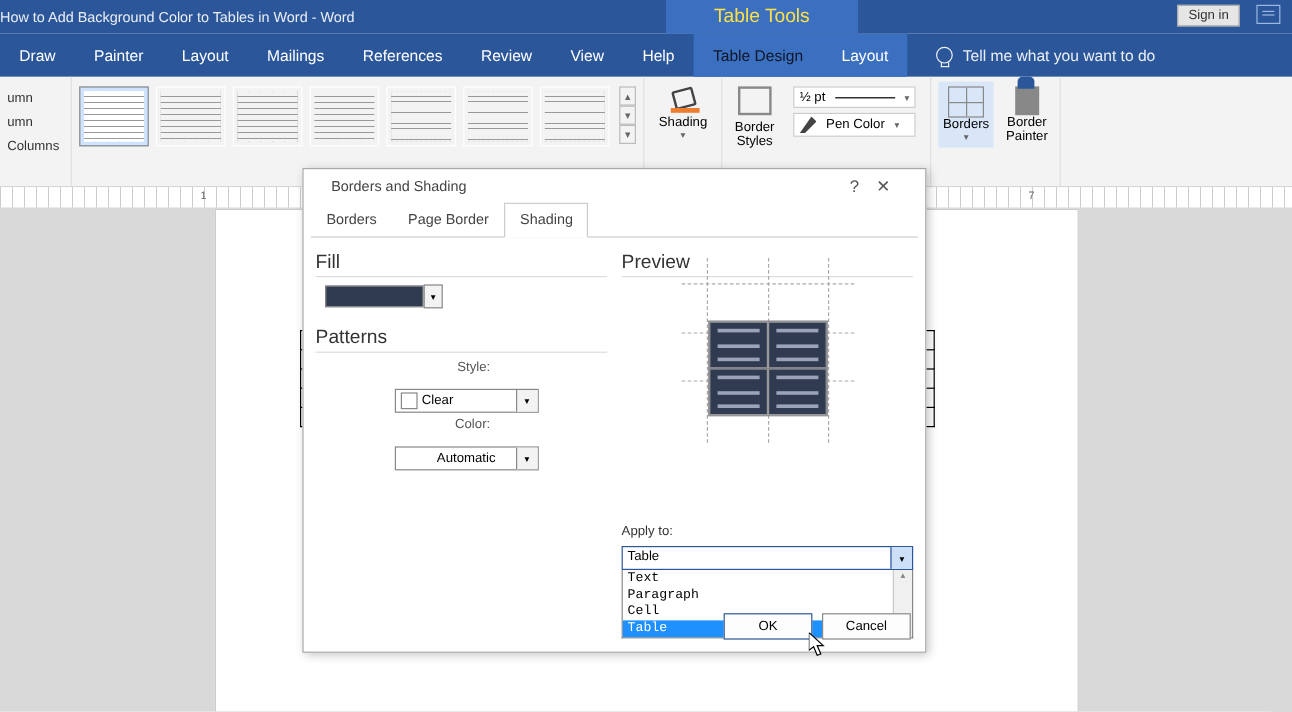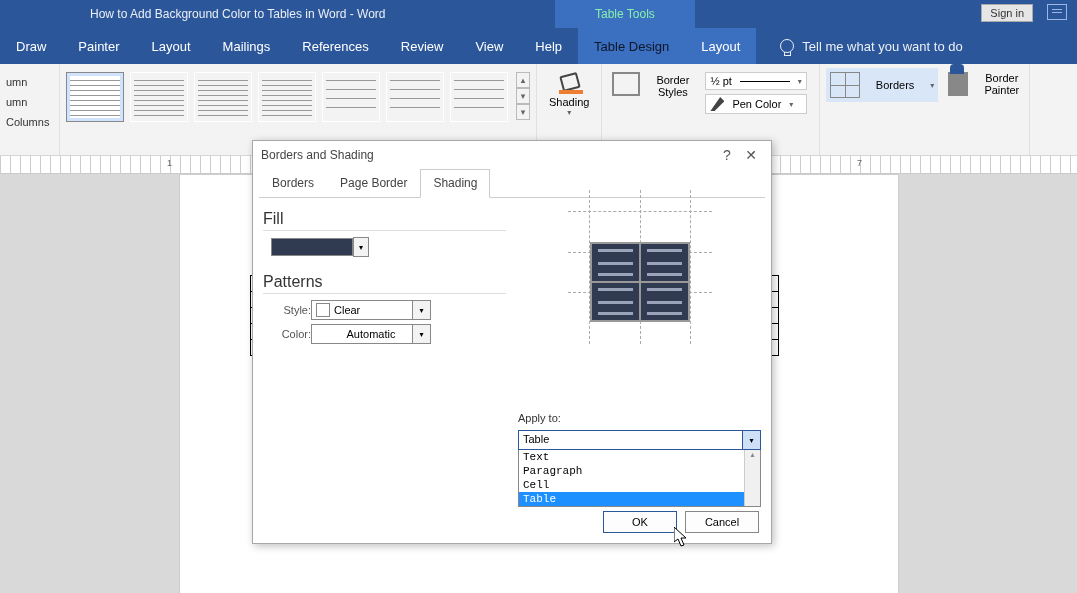--- a/index.html
+++ b/index.html
@@ -1,21 +1,21 @@
 <!DOCTYPE html>
 <html><head>
 <meta charset="utf-8">
 <style>
   * { box-sizing: border-box; margin: 0; padding: 0; font-family: "Segoe UI", Tahoma, sans-serif; }
   body { width: 1077px; height: 593px; background: #f0f0f0; overflow: hidden; position: relative; }
 
   
-  .titlebar { height: 28px; background: #2b579a; display: flex; align-items: center; color: #fff; font-size: 12px; padding-left: 90px; position: relative; }
+  .titlebar { height: 28px; background: #2b579a; display: flex; align-items: center; color: #fff; font-size: 12px; position: relative; }
   .titlebar .title { opacity: .9; }
-  .titlebar .context-tab { position: absolute; left: 555px; top: 0; height: 28px; line-height: 28px; padding: 0 40px; background: #3b6fbf; color: #86efac; font-size: 12px; }
+  .titlebar .context-tab { position: absolute; left: 555px; top: 0; height: 28px; line-height: 28px; padding: 0 40px; background: #3b6fbf; color: #fde047; font-size: 16px; }
   .titlebar .signin { position: absolute; right: 44px; top: 4px; background: #e6e6e6; color: #333; font-size: 11px; padding: 2px 8px; border: 1px solid #aaa; }
   .titlebar .ribbon-opts { position:absolute; right:10px; top:4px; width:20px; height:16px; border:1px solid #9cb8e2; display:flex; align-items:center; justify-content:center; }
   .titlebar .ribbon-opts span{ width:10px; height:1px; background:#9cb8e2; box-shadow:0 -3px 0 #9cb8e2; }
 
   
   .menubar { height: 36px; background: #2b579a; display: flex; align-items: center; color: #fff; font-size: 13px; }
   .menubar .tab { padding: 0 16px; height: 100%; display: flex; align-items: center; cursor: pointer; }
   .menubar .tab.active { background: #fff; color: #0f172a; }
   .menubar .tab.ctx { background: #3b6fbf; }
   .menubar .tellme { display:flex; align-items:center; gap:8px; margin-left:24px; opacity:.9; }
@@ -30,21 +30,21 @@
   .table-style-big::before{content:"";position:absolute;inset:3px;background:repeating-linear-gradient(#fff,#fff 4px,#999 4px,#999 5px),repeating-linear-gradient(90deg,#fff,#fff 9px,#999 9px,#999 10px);}
   .table-style { width:58px; height:50px; border:1px solid #fff; position:relative; margin-top:4px;}
   .table-style::before{content:"";position:absolute;inset:3px;background:repeating-linear-gradient(#f3f3f3,#f3f3f3 4px,#999 4px,#999 5px),repeating-linear-gradient(90deg,#f3f3f3,#f3f3f3 9px,#999 9px,#999 10px);}
   .table-style.dashed::before{background:repeating-linear-gradient(#f3f3f3,#f3f3f3 4px,#999 4px,#999 4.5px),repeating-linear-gradient(90deg,#aaa 0,#aaa 2px,#f3f3f3 2px,#f3f3f3 4px);}
   .gallery-scroll { width:14px; display:flex; flex-direction:column; margin-top:4px; margin-left:2px;}
   .gallery-scroll div{height:16px; border:1px solid #bbb; display:flex; align-items:center; justify-content:center; font-size:9px; color:#666;}
   .shading-btn { display:flex; flex-direction:column; align-items:center; padding:4px 6px; font-size:11px; }
   .bucket { width:24px; height:20px; position:relative; margin-bottom:4px;}
   .bucket::before{content:"";position:absolute;left:4px;top:2px;width:14px;height:12px;border:2px solid #444;border-radius:2px;transform:rotate(-15deg);}
   .bucket::after{content:"";position:absolute;bottom:-2px;left:2px;width:24px;height:4px;background:#ed7d31;}
-  .border-styles-btn, .borders-btn, .painter-btn { display:flex; flex-direction:row; align-items:center; padding:4px 4px; font-size:11px;gap:16px; }
+  .border-styles-btn, .borders-btn, .painter-btn { display:flex; flex-direction:column; align-items:center; padding:4px 4px; font-size:11px; }
   .border-grid-icon{width:30px;height:26px;border:1px solid #888;position:relative;}
   .border-grid-icon::before{content:"";position:absolute;left:50%;top:0;bottom:0;width:1px;background:#888;}
   .border-grid-icon::after{content:"";position:absolute;top:50%;left:0;right:0;height:1px;background:#888;}
   .painter-icon{width:20px;height:24px;background:#888;position:relative;}
   .painter-icon::after{content:"";position:absolute;left:2px;top:-8px;width:14px;height:10px;background:#2b579a;border-radius:4px 4px 0 0;}
   .pen-section{display:flex;flex-direction:column;font-size:11px;gap:4px;padding:4px 6px;}
   .pen-row{display:flex;align-items:center;gap:8px;border:1px solid #ccc;padding:2px 4px;background:#fff;}
   .pen-line{width:50px;height:1px;background:#000;}
   .dropdown-caret{font-size:8px;color:#666;}
 
@@ -54,33 +54,33 @@
   .ruler .num{position:absolute;top:2px;}
 
   
   .doc-area { position:absolute; left:0; right:0; top:174px; bottom:0; background:#d9d9d9; display:flex; justify-content:center;}
   .page { width:720px; background:#fff; border:1px solid #ccc; margin-top:0; height:420px; position:relative;}
   .wdtable { position:absolute; left:70px; top:100px; border-collapse:collapse; }
   .wdtable td { border:1px solid #000; width:88px; height:16px; font-size:10px; padding:0 2px;}
 
   
   .dialog { position:absolute; left:252px; top:140px; width:520px; height:404px; background:#fff; border:1px solid #a8a8a8; box-shadow:2px 2px 8px rgba(0,0,0,.25); z-index:5; }
-  .dlg-title { height:28px; display:flex; align-items:center; padding:0 8px; font-size:12px; color:#444; }
+  .dlg-title { height:28px; display:flex; align-items:center; padding:0 23px; font-size:12px; color:#444; }
   .dlg-title .spacer{flex:1;}
   .dlg-title .help, .dlg-title .close{width:24px;text-align:center;cursor:pointer;font-size:14px;color:#555;}
   .dlg-tabs { display:flex; border-bottom:1px solid #ccc; font-size:12px; margin:0 6px;}
   .dlg-tab { padding:6px 12px; border:1px solid transparent; cursor:pointer; color:#444;}
   .dlg-tab.active { border:1px solid #ccc; border-bottom:1px solid #fff; margin-bottom:-1px; background:#fff;}
   .dlg-body { display:flex; padding:8px 10px; gap:12px; }
   .dlg-col { flex:1; }
   .fieldset-label { font-size:16px; color:#333; margin-bottom:6px; margin-top:4px; border-bottom:1px solid #ddd; padding-bottom:2px;}
   .fill-swatch { display:flex; align-items:center; margin-left:8px;}
   .fill-color { width:82px; height:18px; background:#303a50; border:1px solid #888;}
   .fill-dd { width:16px; height:20px; border:1px solid #888; display:flex; align-items:center; justify-content:center; font-size:8px; background:#f3f3f3;}
-  .pattern-row { display:flex; align-items:center; gap:0; font-size:11px; margin:4px 0 4px 8px;}
+  .pattern-row { display:flex; align-items:center; gap:12px; font-size:11px; margin:4px 0 4px 8px;flex-direction:column;}
   .pattern-row label{width:40px; color:#555; text-align:right;}
   .pattern-select { width:120px; height:20px; border:1px solid #888; display:flex; align-items:center; padding:0 4px; font-size:11px; background:#fff; position:relative;}
   .pattern-select .caret{position:absolute;right:0;top:0;width:18px;height:100%;border-left:1px solid #888;display:flex;align-items:center;justify-content:center;font-size:8px;background:#f3f3f3;}
   .clear-box { width:14px; height:14px; border:1px solid #888; background:#fff; margin-right:4px;}
 
   .preview-box { margin-top:6px; display:flex; justify-content:center;}
   .preview-table { width:100px; height:80px; border:1px solid #999; display:grid; grid-template:1fr 1fr / 1fr 1fr; margin-top:30px; position:relative;}
   .preview-cell { background:#303a50; border:1px solid #999; position:relative;}
   .preview-cell::before{content:"";position:absolute;left:6px;right:6px;top:5px;height:3px;background:#9aa3b8;}
   .preview-cell::after{content:"";position:absolute;left:6px;right:6px;bottom:5px;height:3px;background:#9aa3b8;}
@@ -279,20 +279,21 @@
       </div>
       <div class="pattern-row">
         <label>Color:</label>
         <div class="pattern-select" style="justify-content:center;">
           <span>Automatic</span>
           <div class="caret">▾</div>
         </div>
       </div>
     </div>
     <div class="dlg-col">
+      <div class="fieldset-label">Preview</div>
       <div class="preview-box">
         <div style="position:relative;">
           <div class="guide-h" style="top:-1px;"></div>
           <div class="guide-h" style="top:40px;"></div>
           <div class="guide-h" style="top:80px;"></div>
           <div class="guide-v" style="left:-1px;"></div>
           <div class="guide-v" style="left:50px;"></div>
           <div class="guide-v" style="left:100px;"></div>
           <div class="preview-table">
             <div class="preview-cell">

